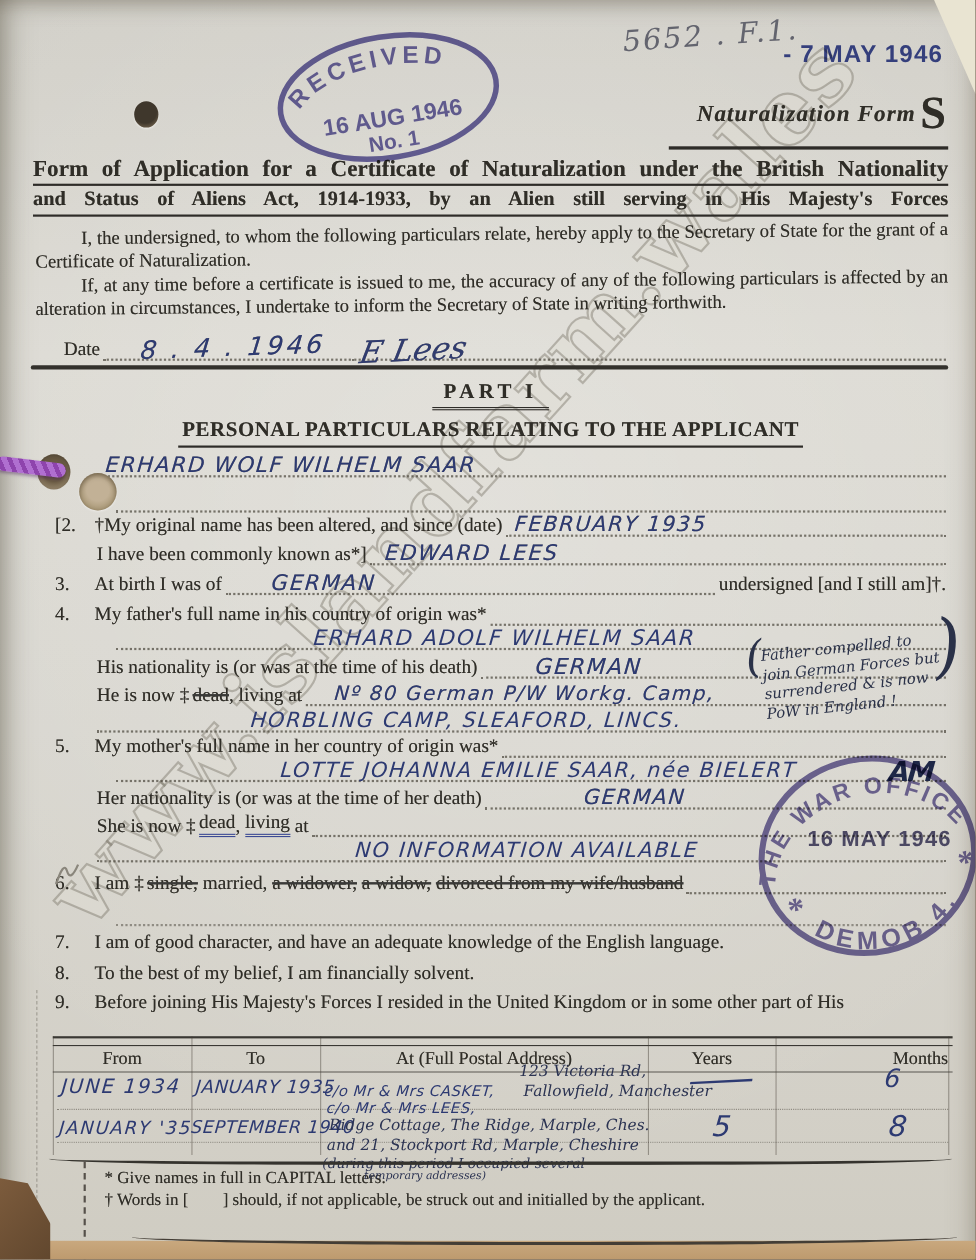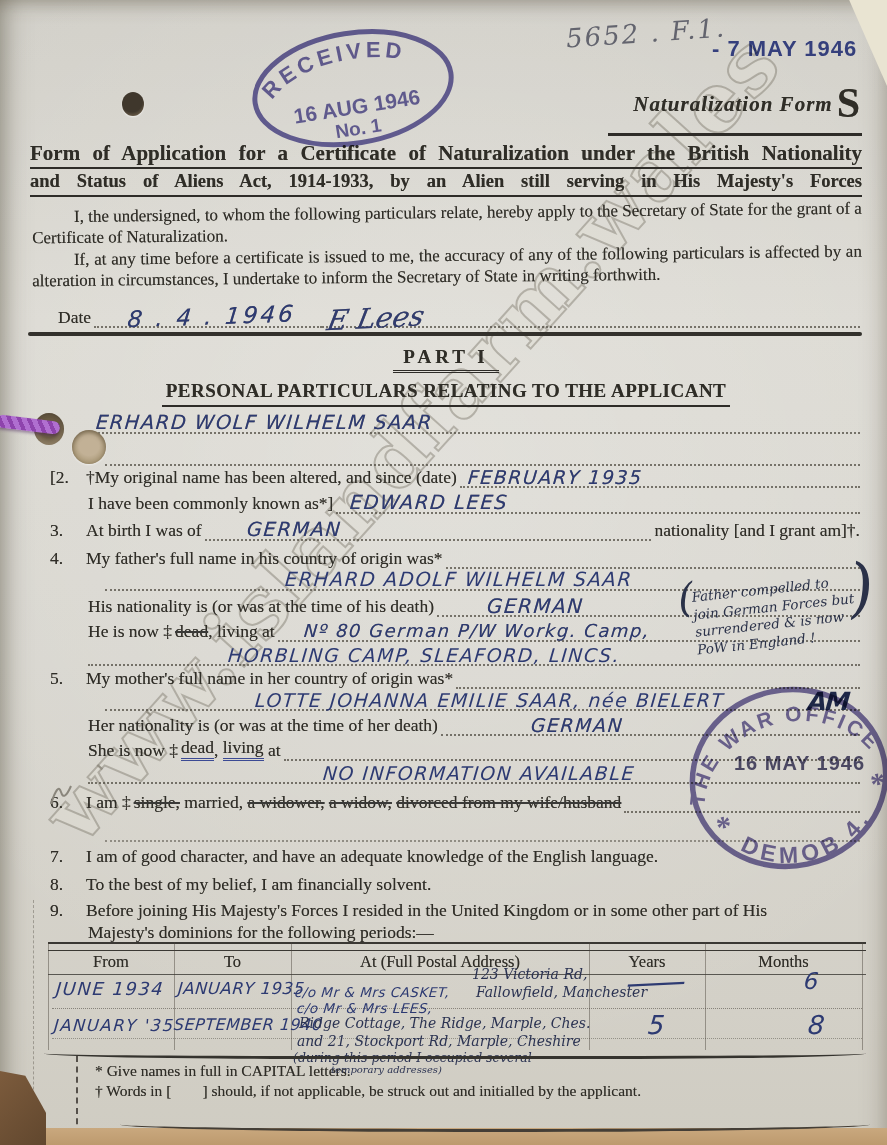--- a/index.html
+++ b/index.html
@@ -119,21 +119,21 @@
       <span class="hw" style="font-size:19.5px;padding-left:14px;">EDWARD LEES</span>
     </span>
   </div>
 
   <div class="fline print" style="top:517px;z-index:10;">
     <span class="fl-num">3.</span>
     <span class="fl-lbl">At birth I was of</span>
     <span class="dots">
       <span class="hw" style="font-size:19.5px;padding-left:42px;">GERMAN</span>
     </span>
-    <span class="fl-tail">nationality [and I grant am]†.</span>
+    <span class="fl-tail">undersigned [and I still am]†.</span>
   </div>
 
   <div class="fline print" style="top:545px;z-index:10;">
     <span class="fl-num">4.</span>
     <span class="fl-lbl">My father's full name in his country of origin was*</span>
     <span class="dots"></span>
   </div>
   <div class="fline" style="top:567px;left:105px;z-index:10;">
     <span class="dots">
       <span class="hw" style="font-size:19.5px;padding-left:180px;">ERHARD ADOLF WILHELM SAAR</span>
@@ -225,32 +225,29 @@
     <span class="fl-lbl">I am of good character, and have an adequate knowledge of the English language.</span>
   </div>
   <div class="fline print" style="top:871px;z-index:10;">
     <span class="fl-num">8.</span>
     <span class="fl-lbl">To the best of my belief, I am financially solvent.</span>
   </div>
   <div class="fline print" style="top:897px;z-index:10;">
     <span class="fl-num">9.</span>
     <span class="fl-lbl">Before joining His Majesty's Forces I resided in the United Kingdom or in some other part of His</span>
   </div>
-  <div class="fline print" style="top:919px;left:88px;z-index:10;">
-    <span class="fl-lbl">Majesty's dominions for the following periods:—</span>
-  </div>
 
   <div class="abs" style="left:48px;top:942px;width:818px;height:112px;z-index:10;">
     <div class="abs" style="left:0;top:0;width:100%;height:6px;border-top:2.5px solid #3a3833;border-bottom:1.5px solid #3a3833;"></div>
     <div class="abs print" style="left:0;top:4px;width:100%;display:flex;">
       <div class="thead-cell" style="flex:0 0 126px;">From</div>
       <div class="thead-cell" style="flex:0 0 117px;">To</div>
       <div class="thead-cell" style="flex:0 0 298px;">At (Full Postal Address)</div>
       <div class="thead-cell" style="flex:0 0 116px;">Years</div>
-      <div class="thead-cell" style="flex:0 0 157px;">Months</div>
+      <div class="thead-cell" style="flex:0 0 157px;text-align:right;">Months</div>
     </div>
     <div class="abs" style="left:0;top:32px;width:100%;border-bottom:1.5px solid rgba(58,56,51,.8);"></div>
     <div class="abs" style="left:4px;right:4px;top:66px;border-bottom:1.5px dotted rgba(72,68,58,.55);"></div>
     <div class="abs" style="left:4px;right:4px;top:96px;border-bottom:1.5px dotted rgba(72,68,58,.45);"></div>
 
     <div class="tcol-line" style="left:0;"></div>
     <div class="tcol-line" style="left:126px;"></div>
     <div class="tcol-line" style="left:243px;"></div>
     <div class="tcol-line" style="left:541px;"></div>
     <div class="tcol-line" style="left:657px;"></div>

